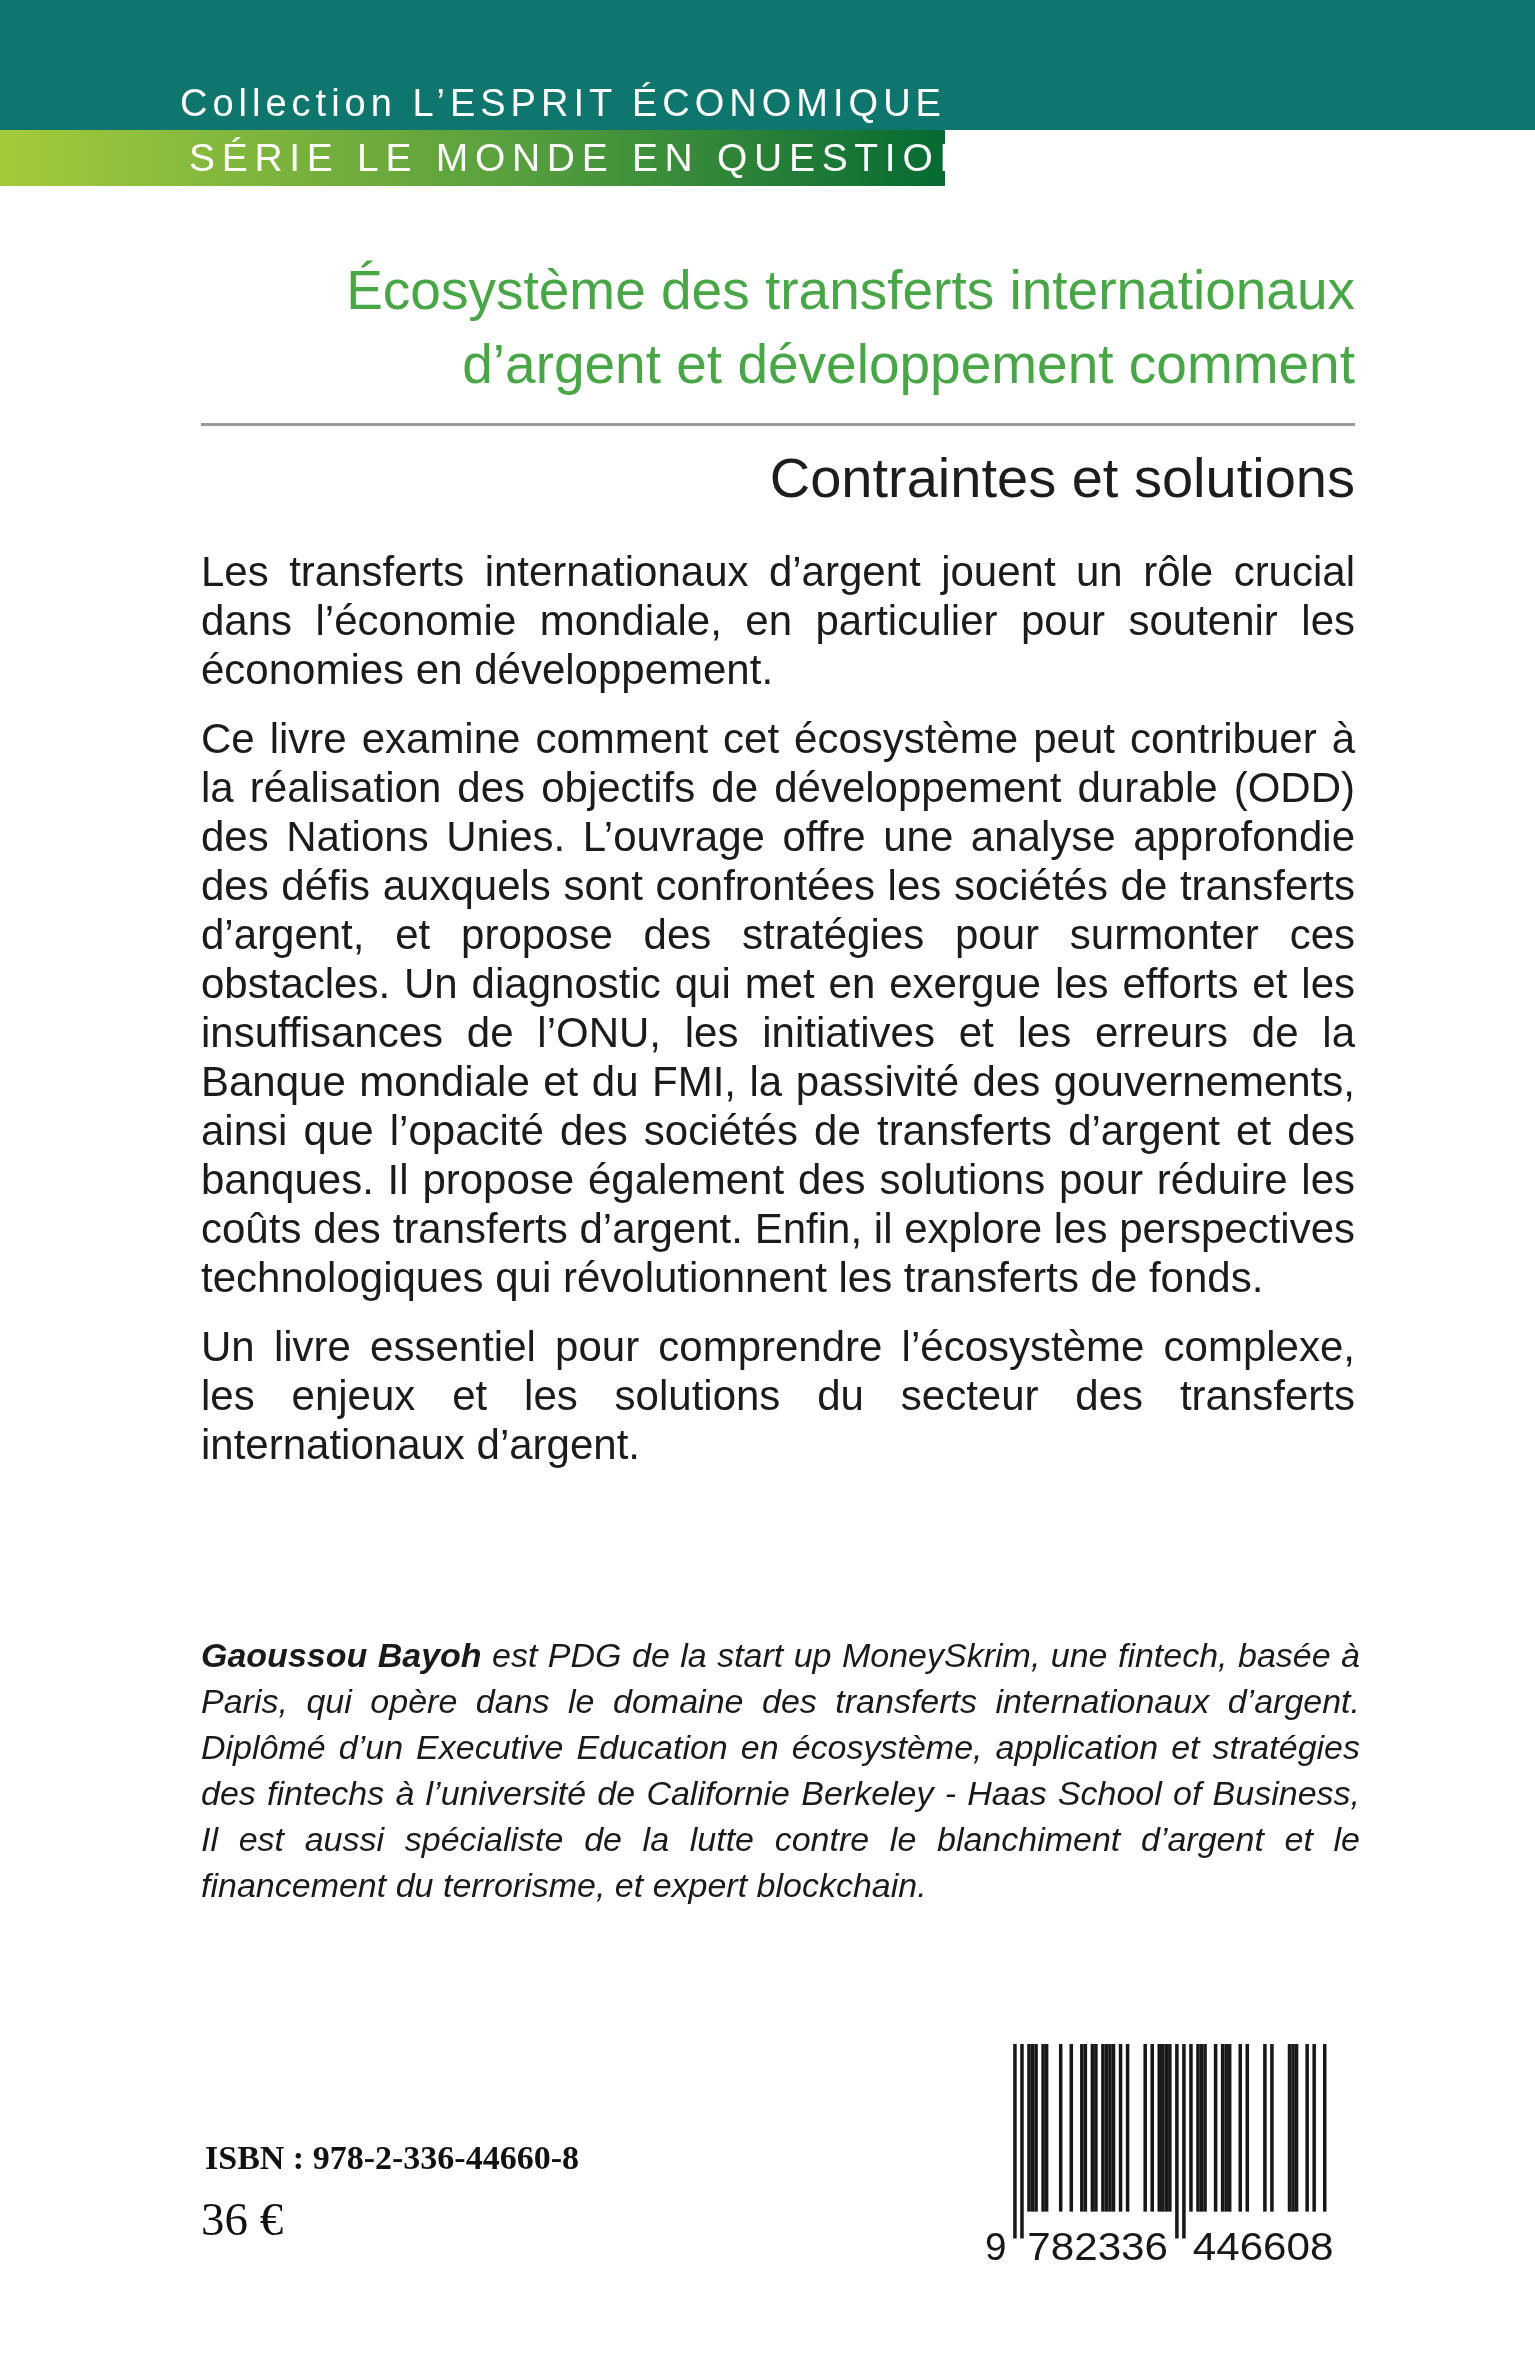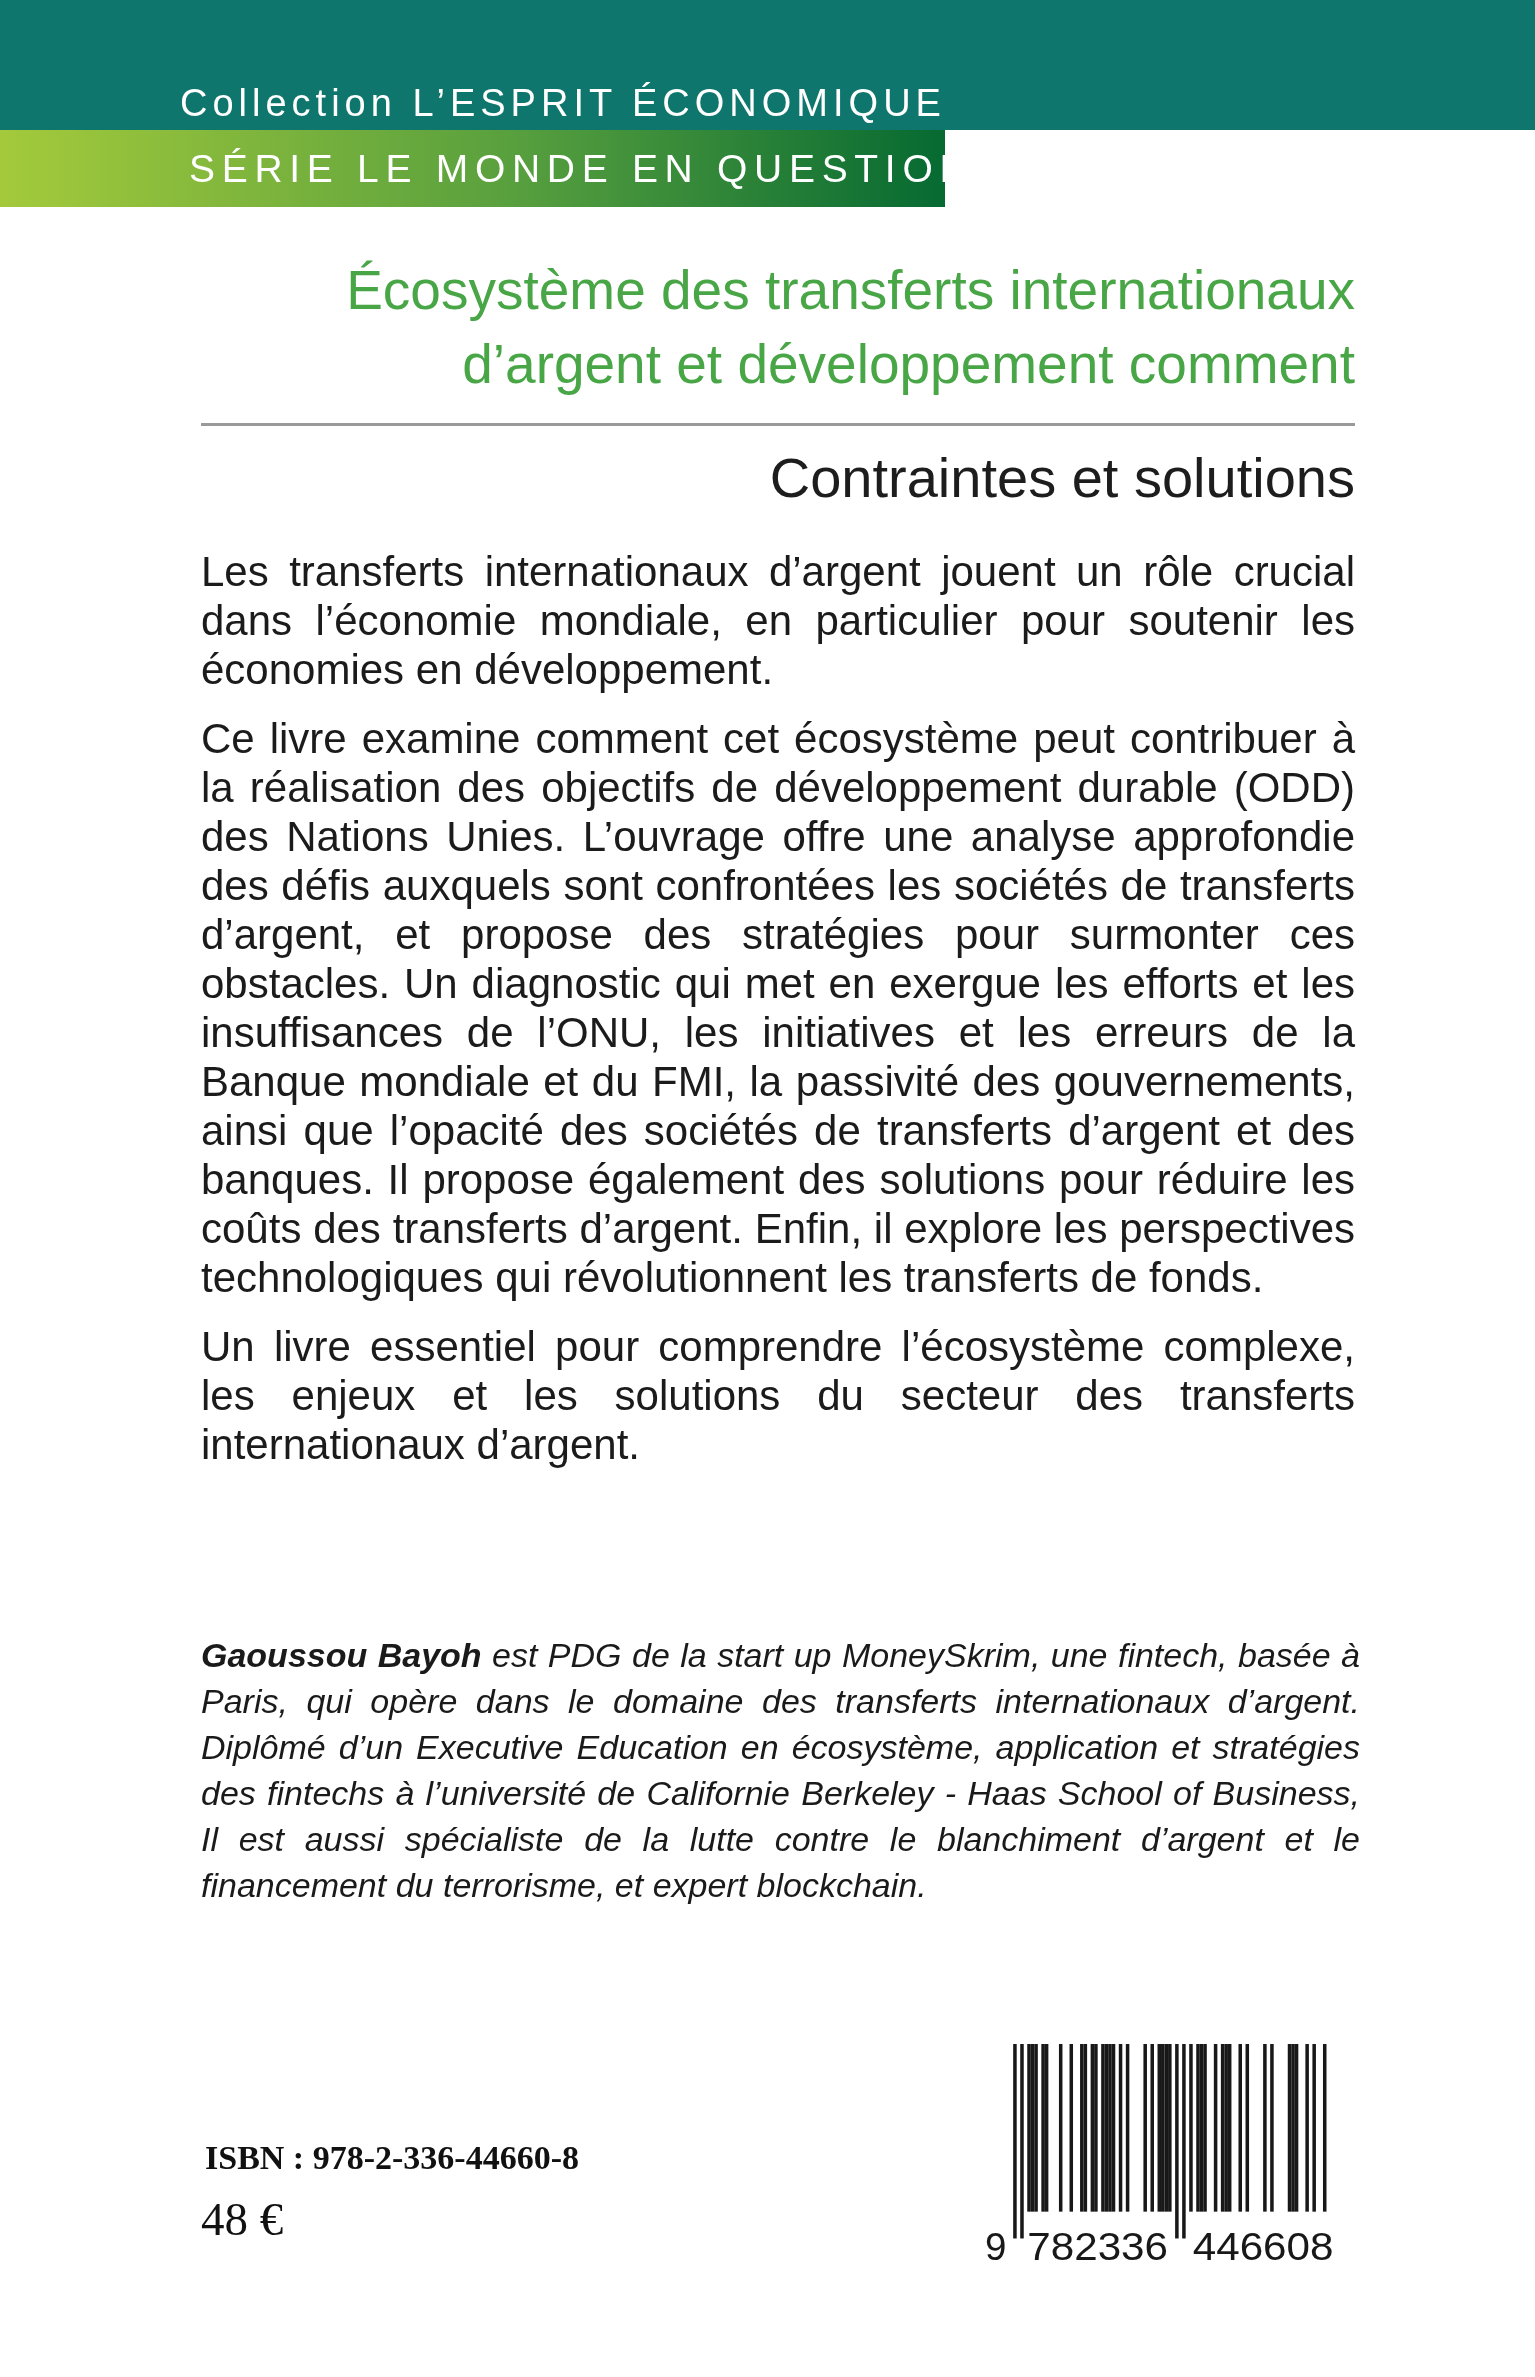--- a/index.html
+++ b/index.html
@@ -19,21 +19,21 @@
   }
   .collection-label {
     position: absolute; left: 180px; bottom: 5px;
     color: #ffffff;
     font-size: 38px;
     letter-spacing: 5px;
     white-space: nowrap;
   }
   .series-band {
     position: absolute; top: 130px; left: 0;
-    width: 945px; height: 77px;
+    width: 945px; height: 56px;
     background: linear-gradient(to right, #a4ca3b 0%, #579f3e 55%, #066a32 100%);
     display: flex; align-items: center;
   }
   .series-label {
     margin-left: 189px;
     color: #ffffff;
     font-size: 39px;
     letter-spacing: 6.7px;
     white-space: nowrap;
   }
@@ -126,21 +126,21 @@
   <p>Ce livre examine comment cet écosystème peut contribuer à la réalisation des objectifs de développement durable (ODD) des Nations Unies. L’ouvrage offre une analyse approfondie des défis auxquels sont confrontées les sociétés de transferts d’argent, et propose des stratégies pour surmonter ces obstacles. Un diagnostic qui met en exergue les efforts et les insuffisances de l’ONU, les initiatives et les erreurs de la Banque mondiale et du FMI, la passivité des gouvernements, ainsi que l’opacité des sociétés de transferts d’argent et des banques. Il propose également des solutions pour réduire les coûts des transferts d’argent. Enfin, il explore les perspectives technologiques qui révolutionnent les transferts de fonds.</p>
   <p>Un livre essentiel pour comprendre l’écosystème complexe, les enjeux et les solutions du secteur des transferts internationaux d’argent.</p>
 </div>
 
 <div class="bio">
   <span class="author-name">Gaoussou Bayoh</span><span> est PDG de la start up MoneySkrim, une fintech, basée à Paris, qui opère dans le domaine des transferts internationaux d’argent. Diplômé d’un Executive Education en écosystème, application et stratégies des fintechs à l’université de Californie Berkeley - Haas School of Business, Il est aussi spécialiste de la lutte contre le blanchiment d’argent et le financement du terrorisme, et expert blockchain.</span>
 </div>
 
 <div class="footer-left">
   <p class="isbn-line">ISBN : 978-2-336-44660-8</p>
-  <p class="price-line">48 €</p>
+  <p class="price-line">36 €</p>
 </div>
 
 <div class="barcode-box"><svg width="373" height="228" viewBox="0 0 445 272" xmlns="http://www.w3.org/2000/svg" style="fill:#181818;font-family:'Liberation Sans',sans-serif;">
       <rect x="36.0" y="0" width="4.2" height="232"></rect>
       <rect x="44.4" y="0" width="4.2" height="232"></rect>
       <rect x="52.8" y="0" width="4.2" height="200"></rect>
       <rect x="57.0" y="0" width="4.2" height="200"></rect>
       <rect x="61.2" y="0" width="4.2" height="200"></rect>
       <rect x="69.6" y="0" width="4.2" height="200"></rect>
       <rect x="73.8" y="0" width="4.2" height="200"></rect>

